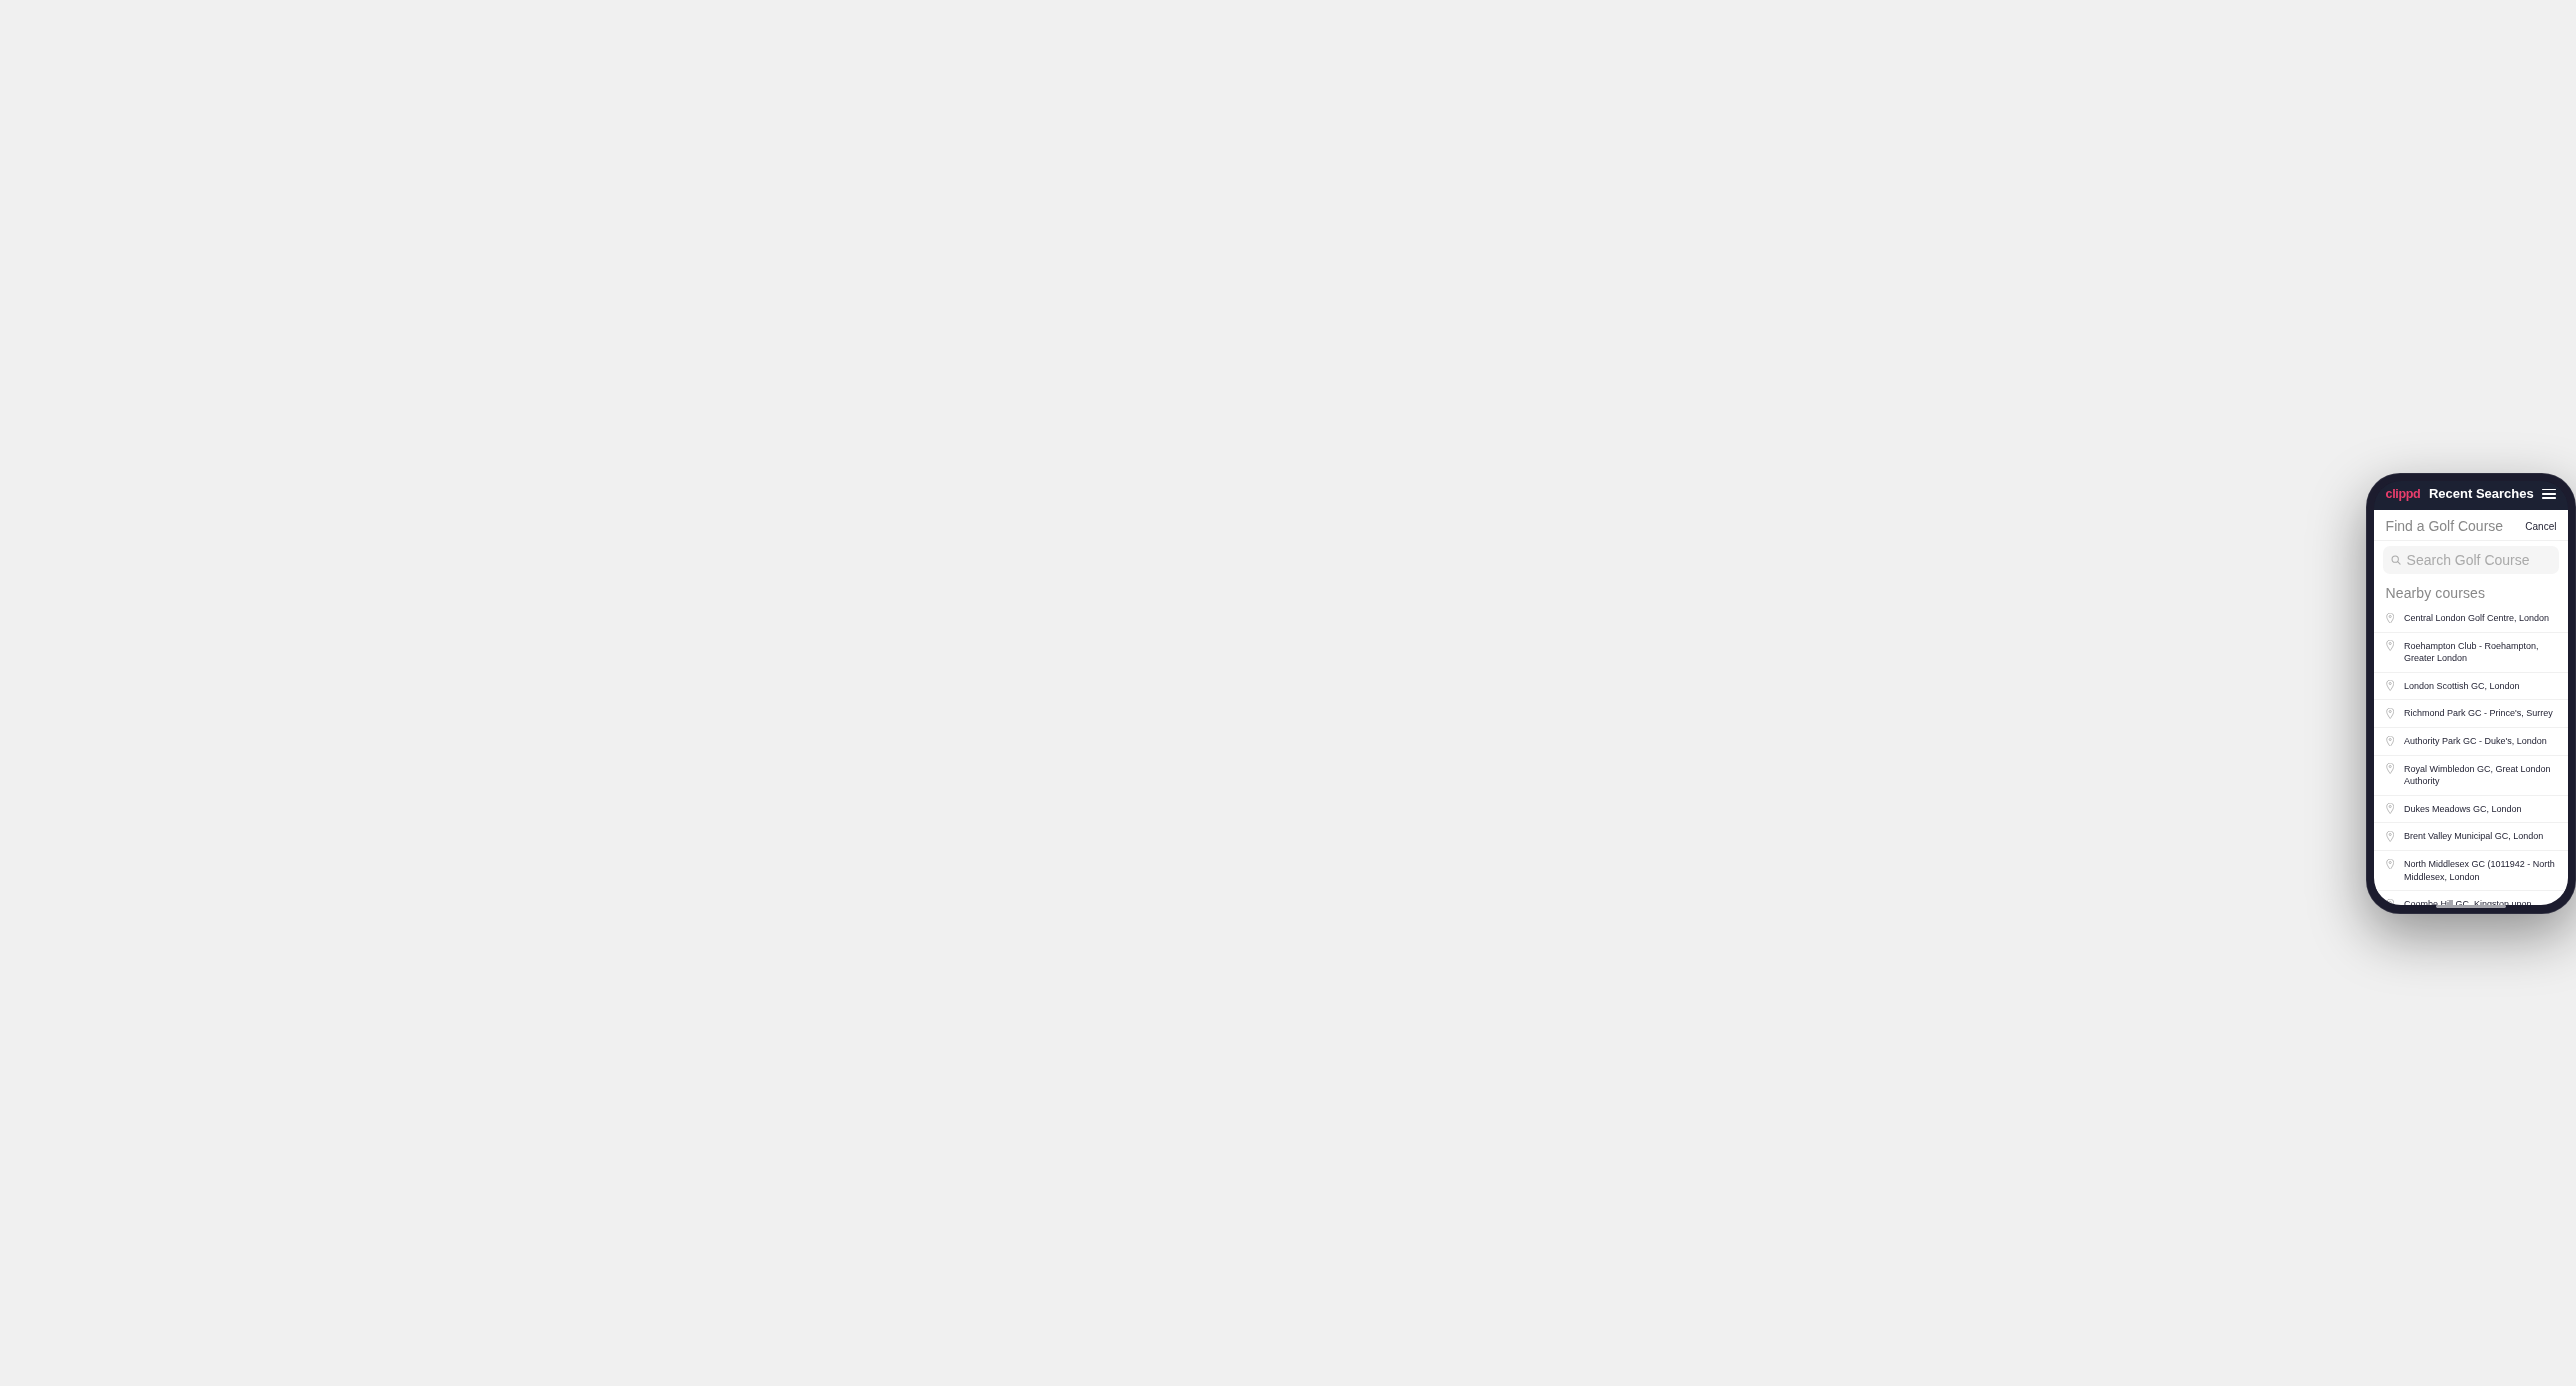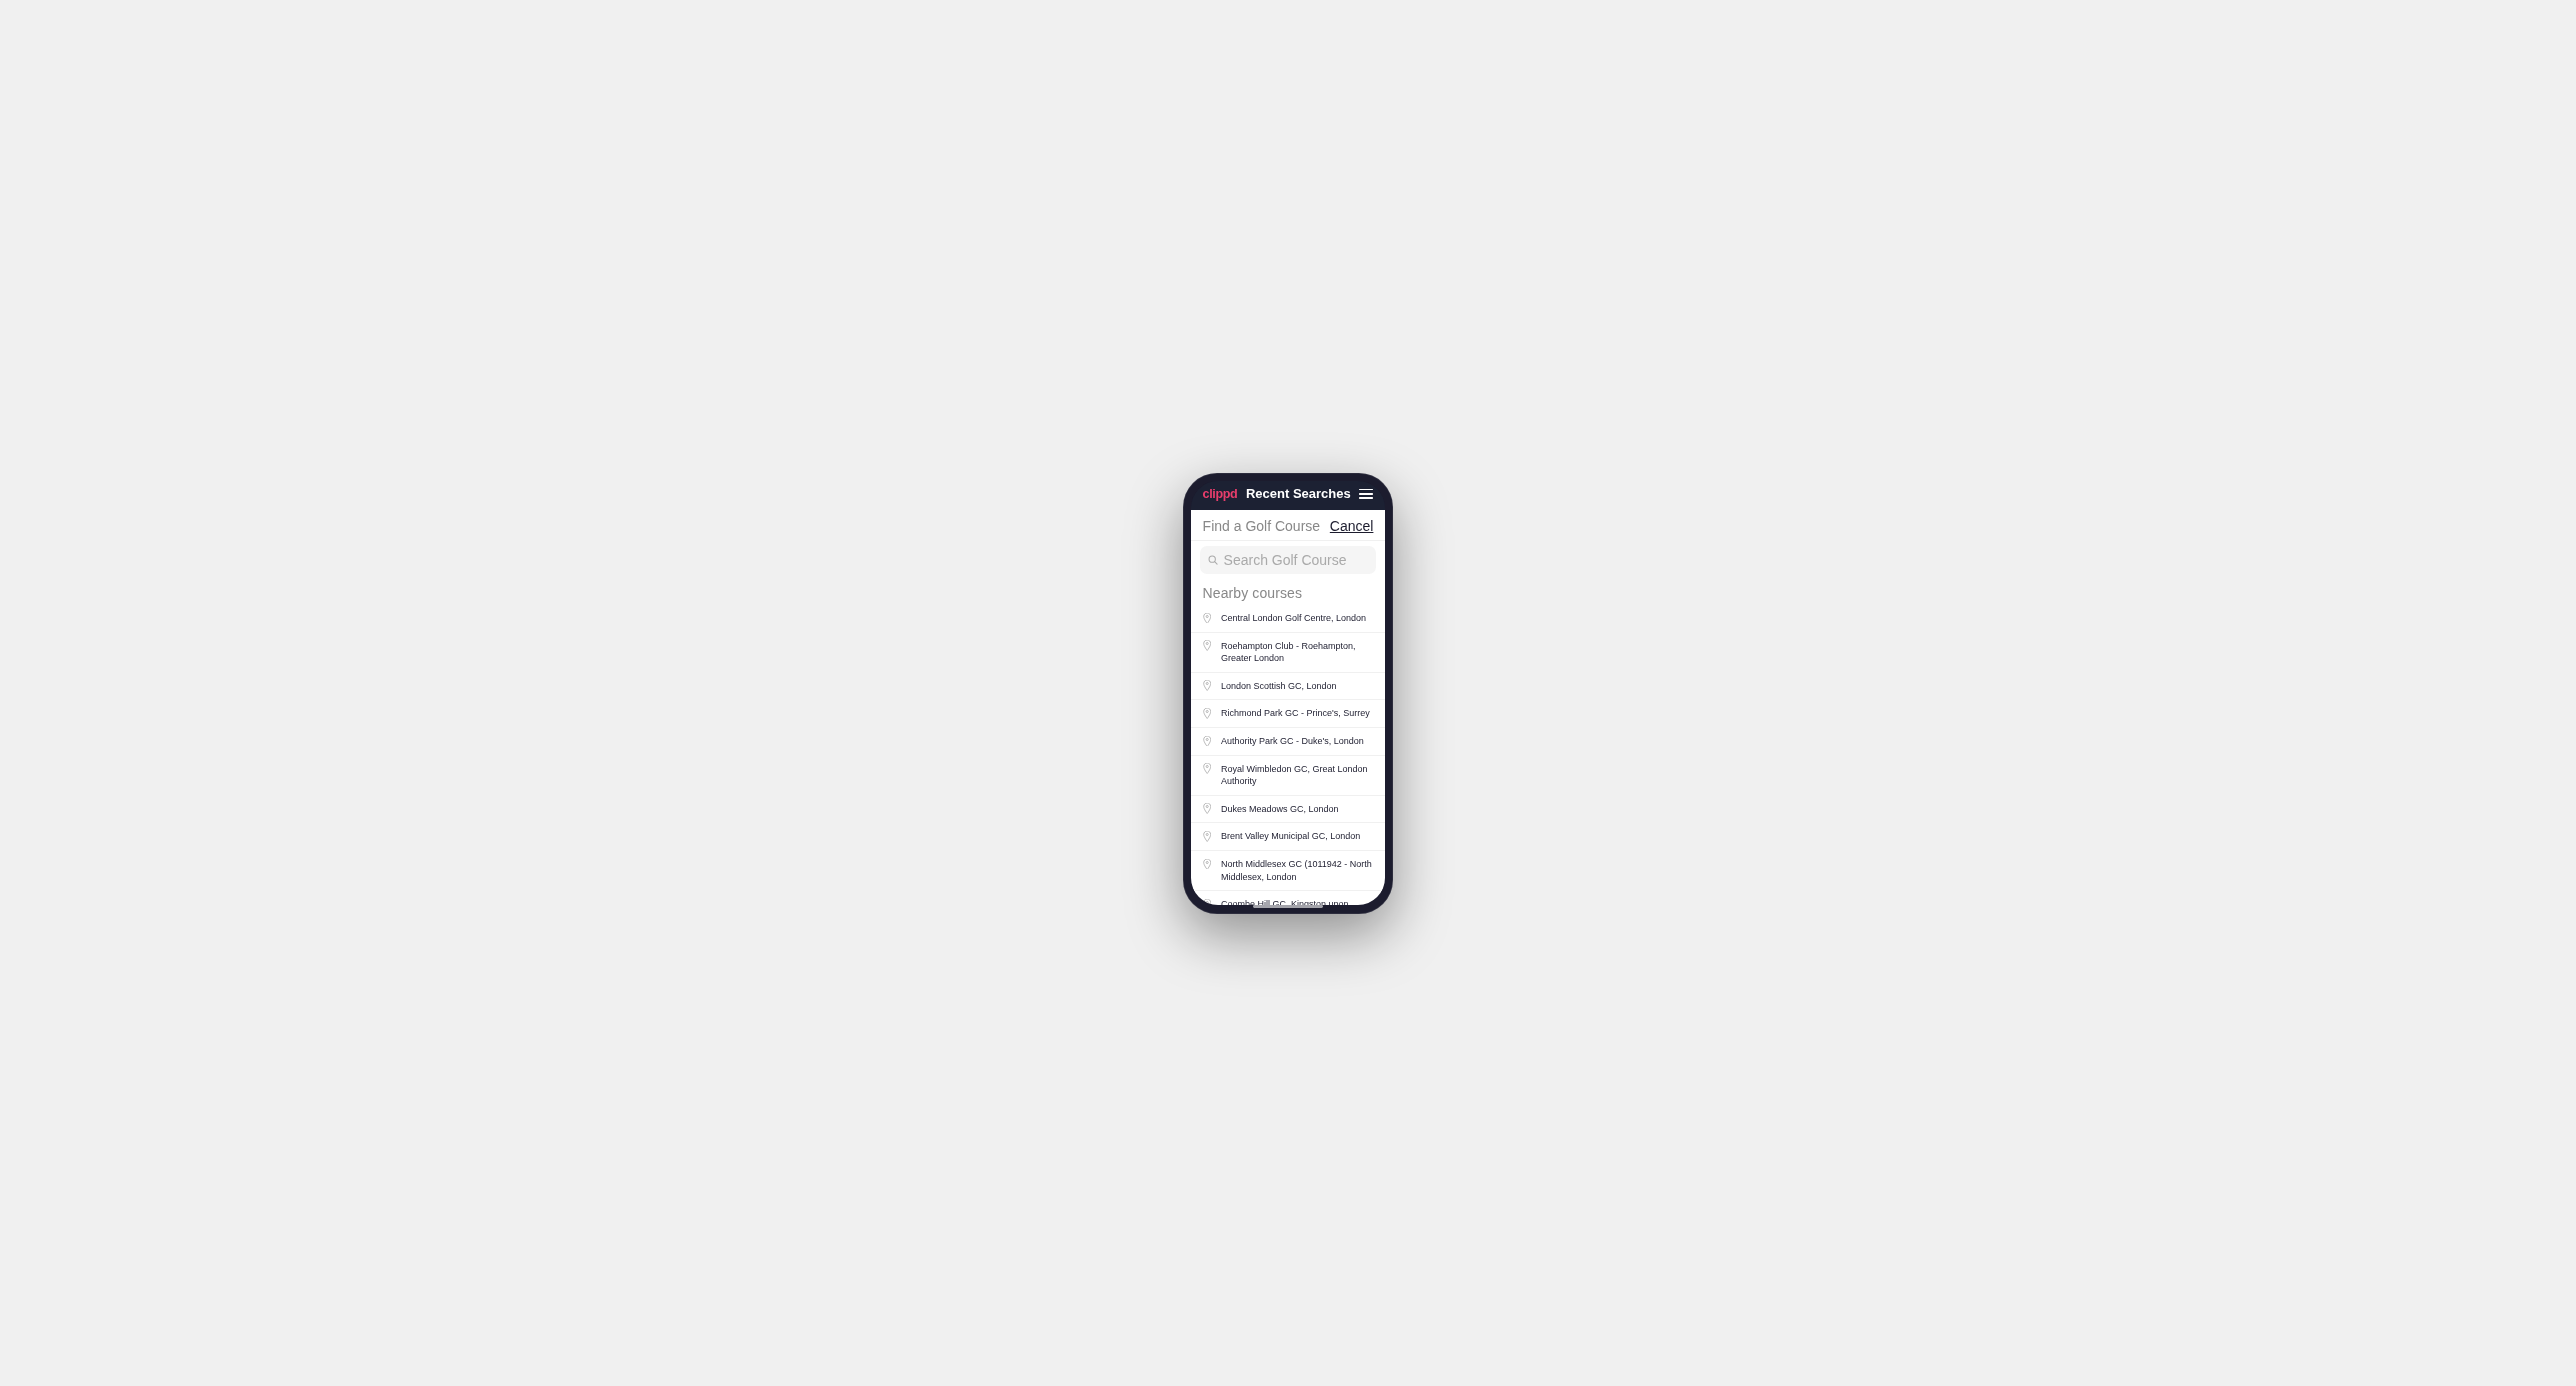--- a/index.html
+++ b/index.html
@@ -13,21 +13,21 @@
       display: flex;
       align-items: center;
       justify-content: center;
       min-height: 100vh;
       font-family: -apple-system, BlinkMacSystemFont, 'Segoe UI', sans-serif;
     }
 
     .phone-wrapper {
       display: flex;
       align-items: center;
-      justify-content: center;
+      justify-content: flex-end;
       width: 100vw;
       height: 100vh;
     }
 
     .phone {
       width: 210px;
       height: 441px;
       background: #1c1c2e;
       border-radius: 34px;
       padding: 8.4px;
@@ -100,28 +100,27 @@
       background: #ffffff;
       border-bottom: 0.7px solid #f0f0f0;
     }
 
     .find-label {
       font-size: 14px;
       color: #888888;
     }
 
     .cancel-btn {
-      font-size: 14px;
+      font-size: 10px;
       color: #1c1c2e;
       font-weight: 500;
       cursor: pointer;
       background: none;
       border: none;
       padding: 0;
-      text-decoration: underline;
     }
 
     .search-input-wrapper {
       padding: 5.6px 8.4px;
       background: #ffffff;
     }
 
     .search-input-box {
       display: flex;
       align-items: center;

